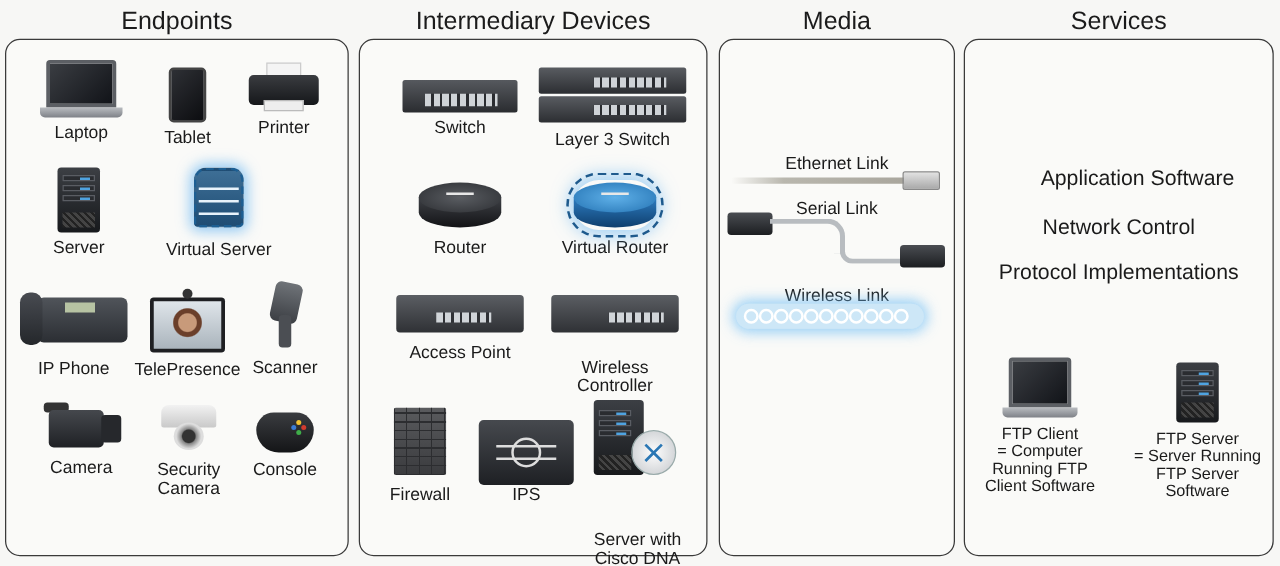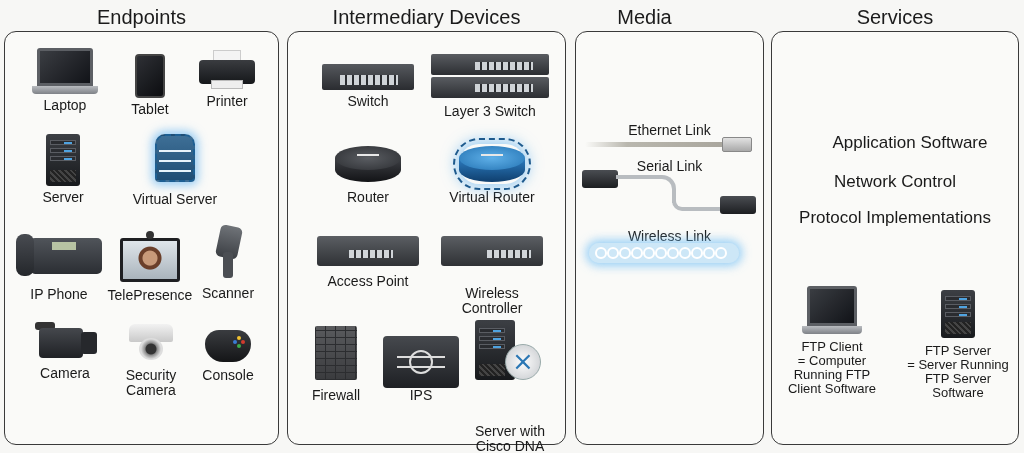--- a/index.html
+++ b/index.html
@@ -9,21 +9,21 @@
   .col-title { position: absolute; top: 6px; font-size: 20px; text-align: center; color: #1b1b1b; }
   .panel { position: absolute; top: 31px; bottom: 8px; border: 1.3px solid #3a3a3a; border-radius: 12px; background: #fafaf8; }
 
   #p-end { left: 4px; width: 275px; }
   #p-int { left: 287px; width: 279px; }
   #p-med { left: 575px; width: 189px; }
   #p-srv { left: 771px; width: 248px; }
 
   #t-end { left: 4px; width: 275px; }
   #t-int { left: 287px; width: 279px; }
-  #t-med { left: 550px; width: 189px; text-align: center; }
+  #t-med { left: 575px; width: 189px; text-align: center; }
   #t-srv { left: 771px; width: 248px; }
 
   .item { position: absolute; display: flex; flex-direction: column; align-items: center; }
   .item .lbl { font-size: 14px; text-align: center; line-height: 15px; margin-top: 4px; white-space: nowrap; color: #1a1a1a; }
   .icon { position: relative; display: block; }
   .laptop-screen { width: 56px; height: 38px; background: linear-gradient(135deg,#3a3d42,#111318); border: 3px solid #5c5f64; border-radius: 3px 3px 0 0; margin: 0 auto; }
   .laptop-base { width: 66px; height: 8px; background: linear-gradient(#b9bcc0,#7e8187); border-radius: 0 0 4px 4px; }
 
   .tablet { width: 30px; height: 44px; background: linear-gradient(135deg,#2e3035,#0c0d10); border: 2px solid #444; border-radius: 4px; }
 

